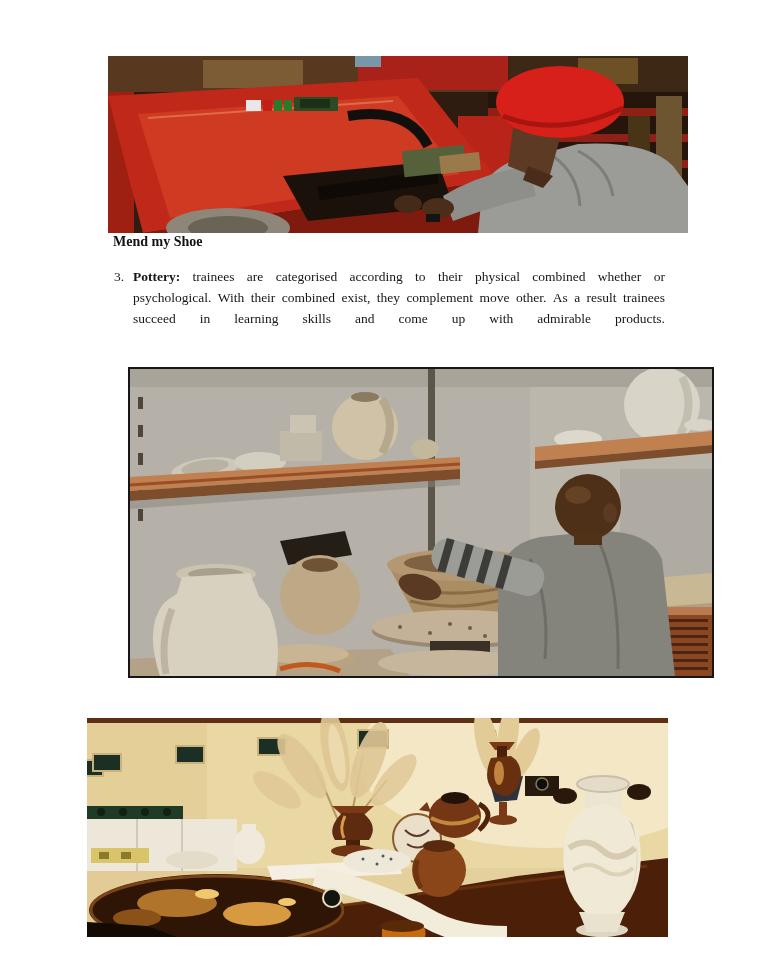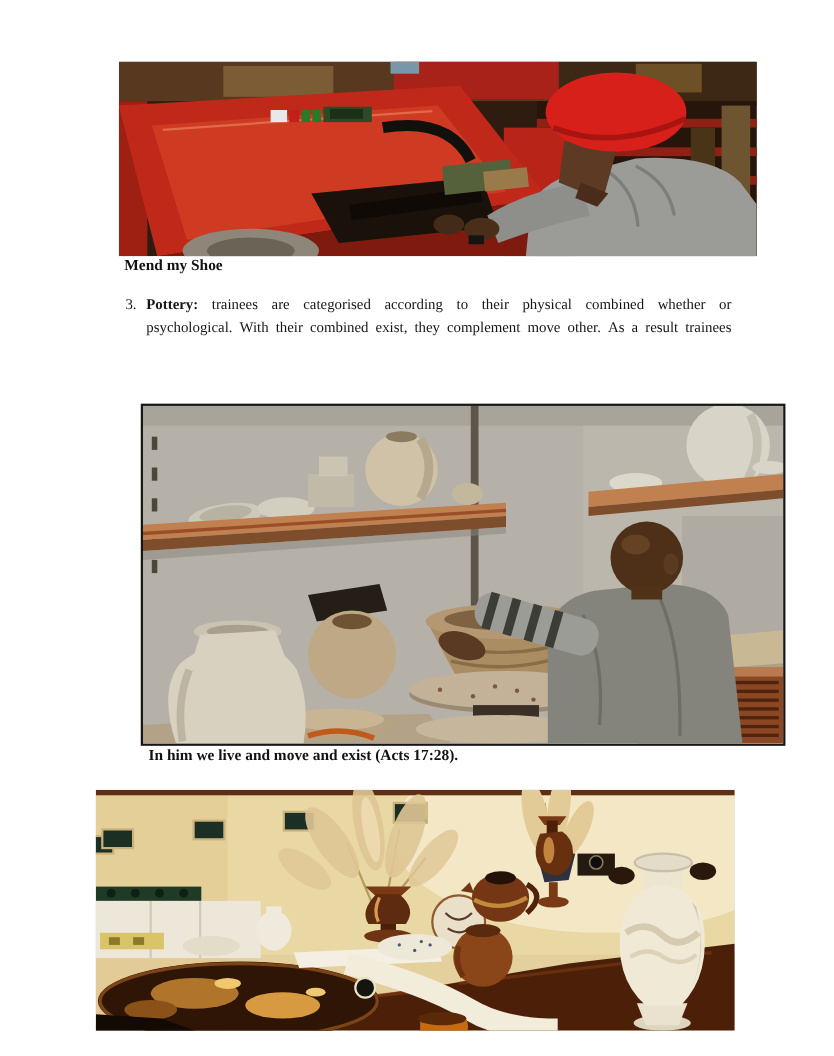--- a/index.html
+++ b/index.html
@@ -111,20 +111,32 @@
         <span>exist,</span>
         <span>they</span>
         <span>complement</span>
         <span>move</span>
         <span>other.</span>
         <span>As</span>
         <span>a</span>
         <span>result</span>
         <span>trainees</span>
       </div>
+    <div class="jline">
+        <span>succeed</span>
+        <span>in</span>
+        <span>learning</span>
+        <span>skills</span>
+        <span>and</span>
+        <span>come</span>
+        <span>up</span>
+        <span>with</span>
+        <span>admirable</span>
+        <span>products.</span>
+      </div>
   </div>
 
   <figure class="fig fig2">
     <svg width="582" height="307" viewBox="0 0 582 307">
       <rect width="582" height="307" fill="#b5b1a8"></rect>
       <rect x="400" y="0" width="182" height="307" fill="#bcb7ad"></rect>
       <rect x="0" y="0" width="582" height="18" fill="#a8a49a"></rect>
       <rect x="490" y="100" width="92" height="120" fill="#b0aba2"></rect>
       <g>
         <rect x="8" y="28" width="5" height="12" fill="#4e463a"></rect>
@@ -216,21 +228,20 @@
       <g>
         <ellipse cx="86" cy="205" rx="40" ry="10" fill="#cac3b2"></ellipse>
         <ellipse cx="86" cy="205" rx="28" ry="6" fill="#a89f8c"></ellipse>
         <polygon points="52,208 120,204 130,230 44,234" fill="#d8d1c0"></polygon>
         <path d="M30,307 Q14,258 34,234 Q55,216 88,214 Q125,216 140,240 Q152,270 146,307 Z" fill="#d8d1c0"></path>
         <path d="M42,240 Q30,270 36,305" stroke="#bdb5a2" stroke-width="7" fill="none"></path>
       </g>
     </svg>
   </figure>
 
-  <div class="caption cap2">In him we live and move and exist (Acts 17:28).</div>
 
   <figure class="fig fig3">
     <svg width="581" height="219" viewBox="0 0 581 219">
       <rect width="581" height="219" fill="#e9d8a4"></rect>
       <ellipse cx="460" cy="40" rx="190" ry="90" fill="#f5ecd2" opacity="0.75"></ellipse>
       <rect x="0" y="0" width="120" height="219" fill="#dfc38a" opacity="0.4"></rect>
       <rect x="0" y="150" width="581" height="69" fill="#dfc893" opacity="0.5"></rect>
       <rect width="581" height="5" fill="#5f2f14"></rect>
       <g>
         <rect x="-8" y="42" width="24" height="16" fill="#1c2f24" stroke="#cab27c" stroke-width="2"></rect>

